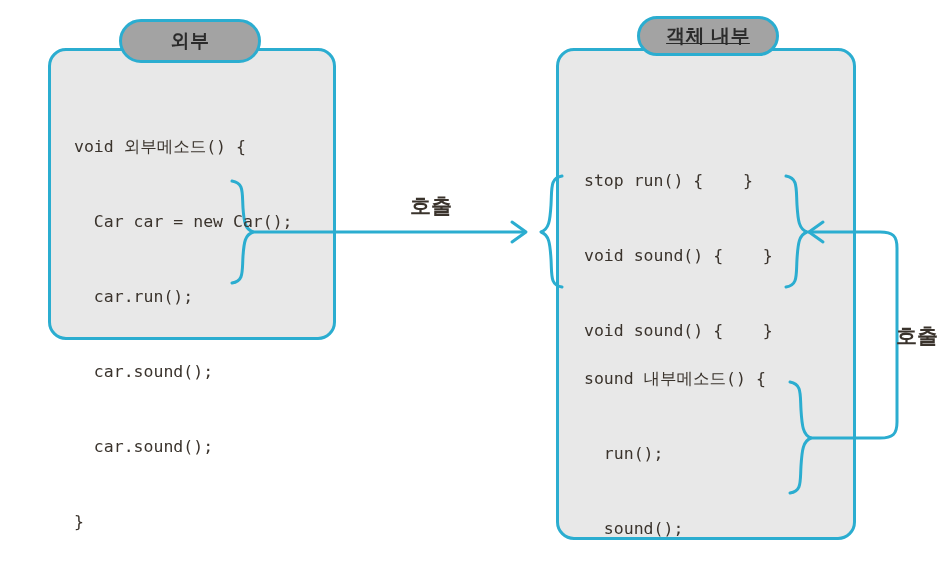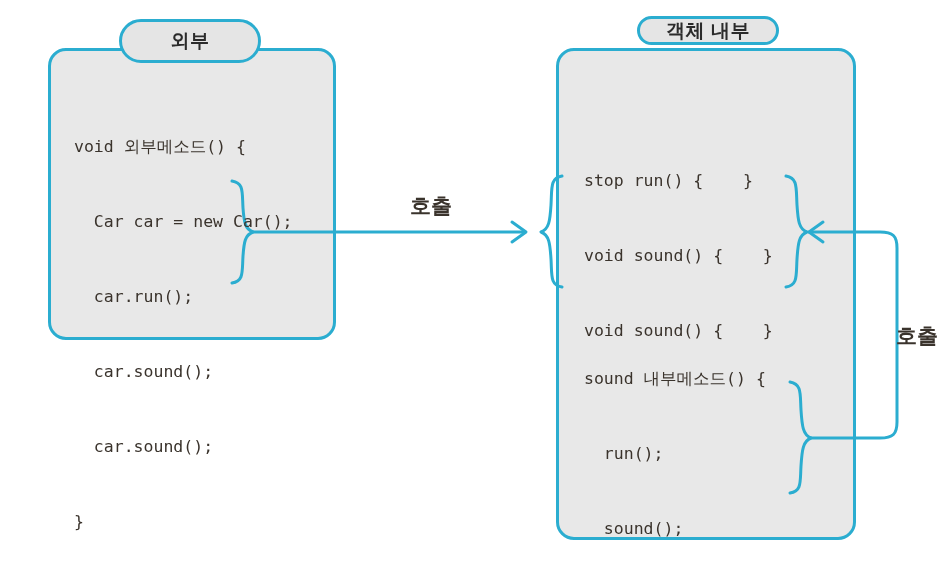--- a/index.html
+++ b/index.html
@@ -39,21 +39,21 @@
     height: 292px;
   }
   #panel-internal {
     left: 556px;
     top: 48px;
     width: 300px;
     height: 492px;
   }
   .pill {
     position: absolute;
-    background: #e5e5e5;
+    background: #a3a3a3;
     border: 3px solid #2badd0;
     border-radius: 22px;
     box-sizing: border-box;
     display: flex;
     align-items: center;
     justify-content: center;
     color: #2b2b2b;
     font-weight: bold;
     font-size: 19px;
     letter-spacing: 0.5px;
@@ -62,21 +62,22 @@
   #pill-external {
     left: 119px;
     top: 19px;
     width: 142px;
     height: 44px;
   }
   #pill-internal {
     left: 637px;
     top: 16px;
     width: 142px;
-    height: 29px;
+    height: 40px;
+    text-decoration: underline;
   }
   .code {
     position: absolute;
     font-family: "DejaVu Sans Mono", "Liberation Mono", monospace;
     font-size: 16.5px;
     color: #3a332c;
     white-space: pre;
     letter-spacing: 0px;
     z-index: 3;
   }

